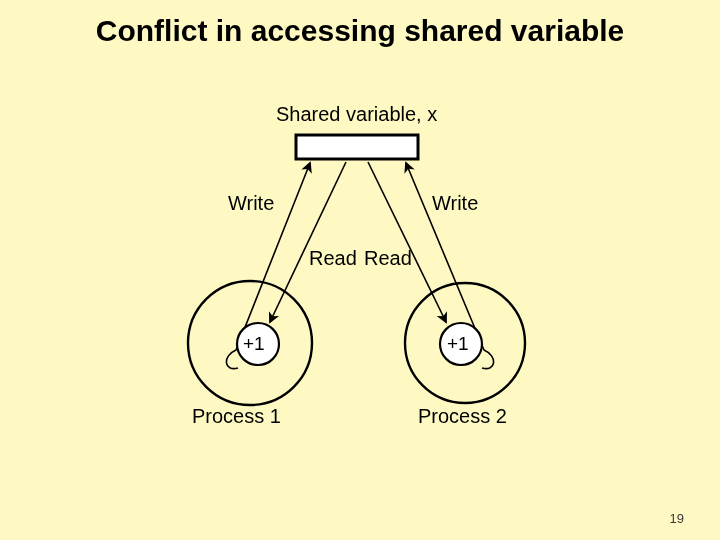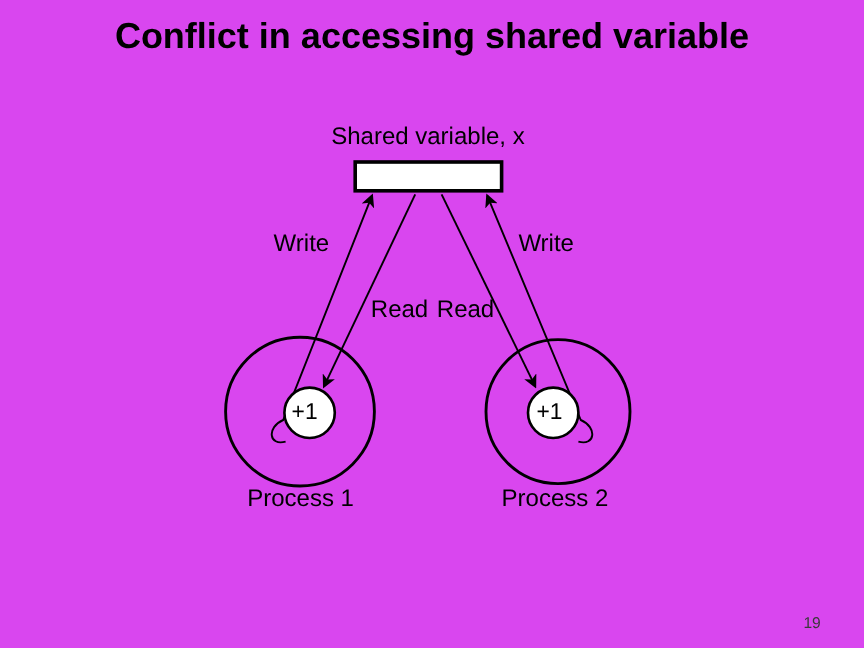--- a/index.html
+++ b/index.html
@@ -7,21 +7,21 @@
     padding: 0;
     background: #ffffff;
   }
   body {
     font-family: "Liberation Sans", sans-serif;
   }
   #slide {
     position: relative;
     width: 720px;
     height: 540px;
-    background: #d946ef;
+    background: #fef9c3;
     overflow: hidden;
   }
   #slide-title {
     position: absolute;
     left: 0;
     top: 14px;
     width: 720px;
     text-align: center;
     font-size: 30px;
     font-weight: bold;
@@ -41,21 +41,21 @@
     font-size: 20px;
     font-weight: normal;
     color: #000000;
     white-space: nowrap;
   }
   #label-shared      { left: 276px; top: 103px; text-align: center; }
   #label-write-left  { left: 228px; top: 192px; }
   #label-write-right { left: 432px; top: 192px; }
   #label-read-left   { left: 309px; top: 247px; }
   #label-read-right  { left: 364px; top: 247px; }
-  #label-process-1   { left: 206px; top: 405px; }
+  #label-process-1   { left: 192px; top: 405px; }
   #label-process-2   { left: 418px; top: 405px; }
   .plus-label {
     position: absolute;
     font-size: 19px;
     color: #000000;
     white-space: nowrap;
   }
   #plus-left  { left: 243px; top: 333px; }
   #plus-right { left: 447px; top: 333px; }
   #page-number {

